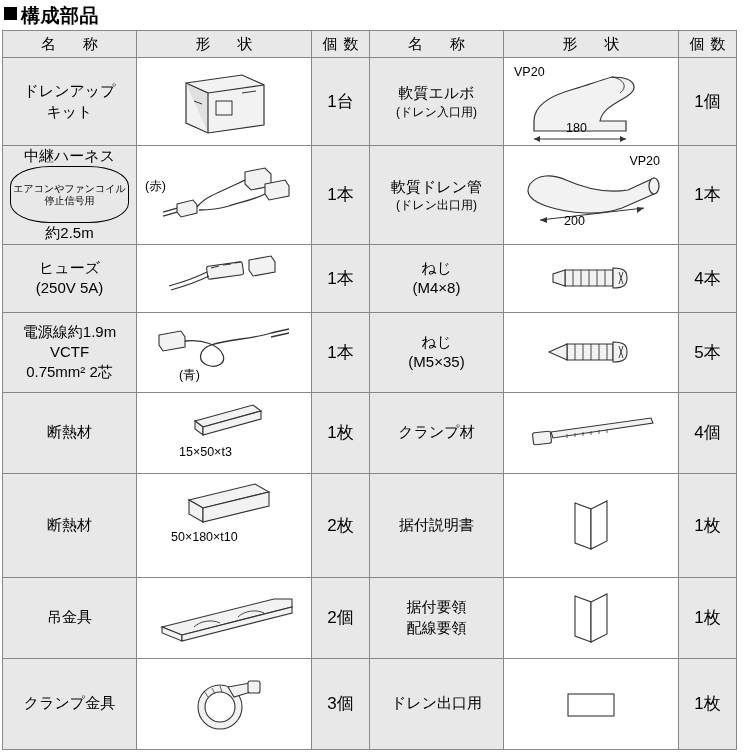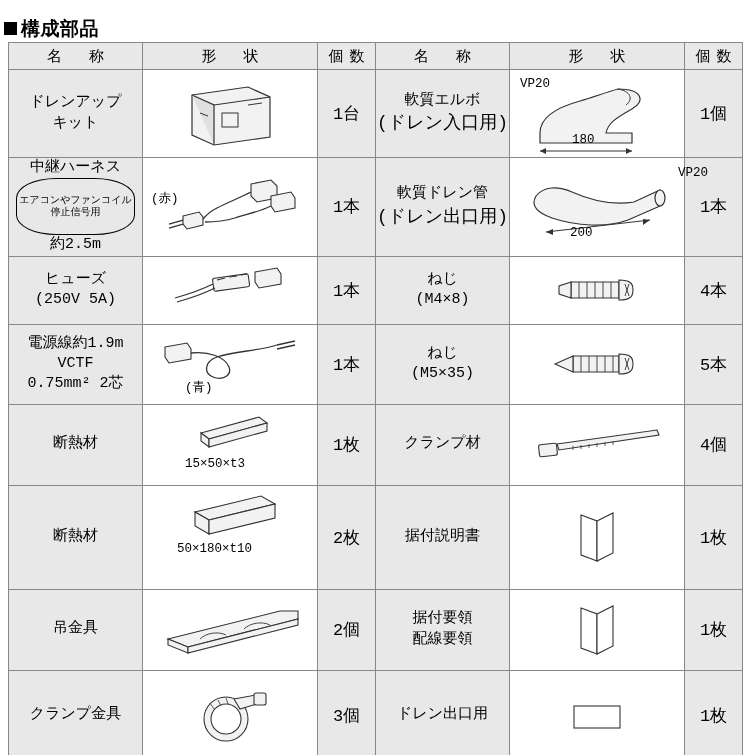--- a/index.html
+++ b/index.html
@@ -16,44 +16,43 @@
   }
   #page {
     position: relative;
     width: 748px;
     height: 755px;
     box-sizing: border-box;
     padding: 0;
   }
   .title-bar {
     display: flex;
-    align-items: flex-end;
+    align-items: center;
     padding: 4px 0 4px 4px;
-    height: 42px;
+    height: 30px;
     box-sizing: border-box;
   }
   .title-marker {
     width: 13px;
     height: 13px;
     background: #000;
     margin-right: 4px;
     margin-bottom: 3px;
   }
   .title-text {
     font-size: 19px;
     font-weight: bold;
     line-height: 19px;
     letter-spacing: 0.5px;
   }
   table.parts {
     border-collapse: collapse;
     width: 734px;
-    margin-left: 8px;
+    margin-left: 2px;
     table-layout: fixed;
-    font-family: Liberation Mono, monospace;
   }
   table.parts td, table.parts th {
     border: 1px solid #888;
     padding: 0;
     vertical-align: middle;
     text-align: center;
     font-weight: normal;
   }
   table.parts thead th {
     height: 26px;
@@ -78,24 +77,23 @@
   td.shape-cell {
     background: #ffffff;
     position: relative;
     height: 100%;
   }
   .shape-wrap {
     position: relative;
     width: 100%;
     height: 100%;
     min-height: 60px;
-    padding-left: 42px;
   }
   .nm-main { font-size: 15px; }
-  .sub { font-size: 18px; }
+  .sub { font-size: 12px; }
   .dim-label {
     position: absolute;
     font-size: 12.5px;
   }
   .paren-label {
     position: absolute;
     font-size: 12.5px;
   }
   .boxed {
     display: inline-block;

